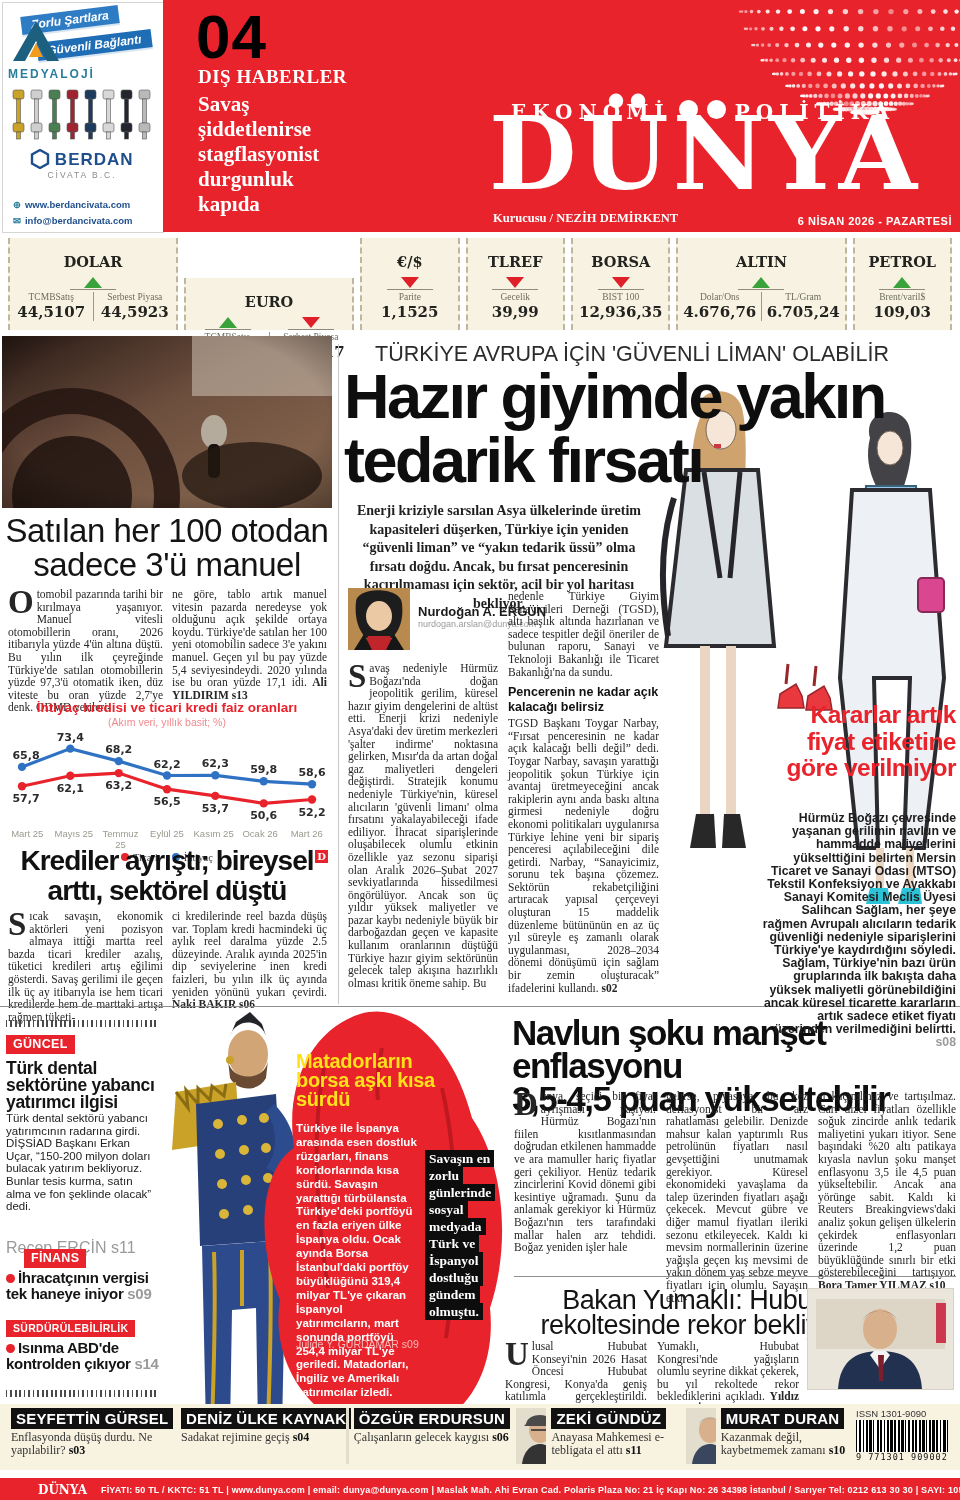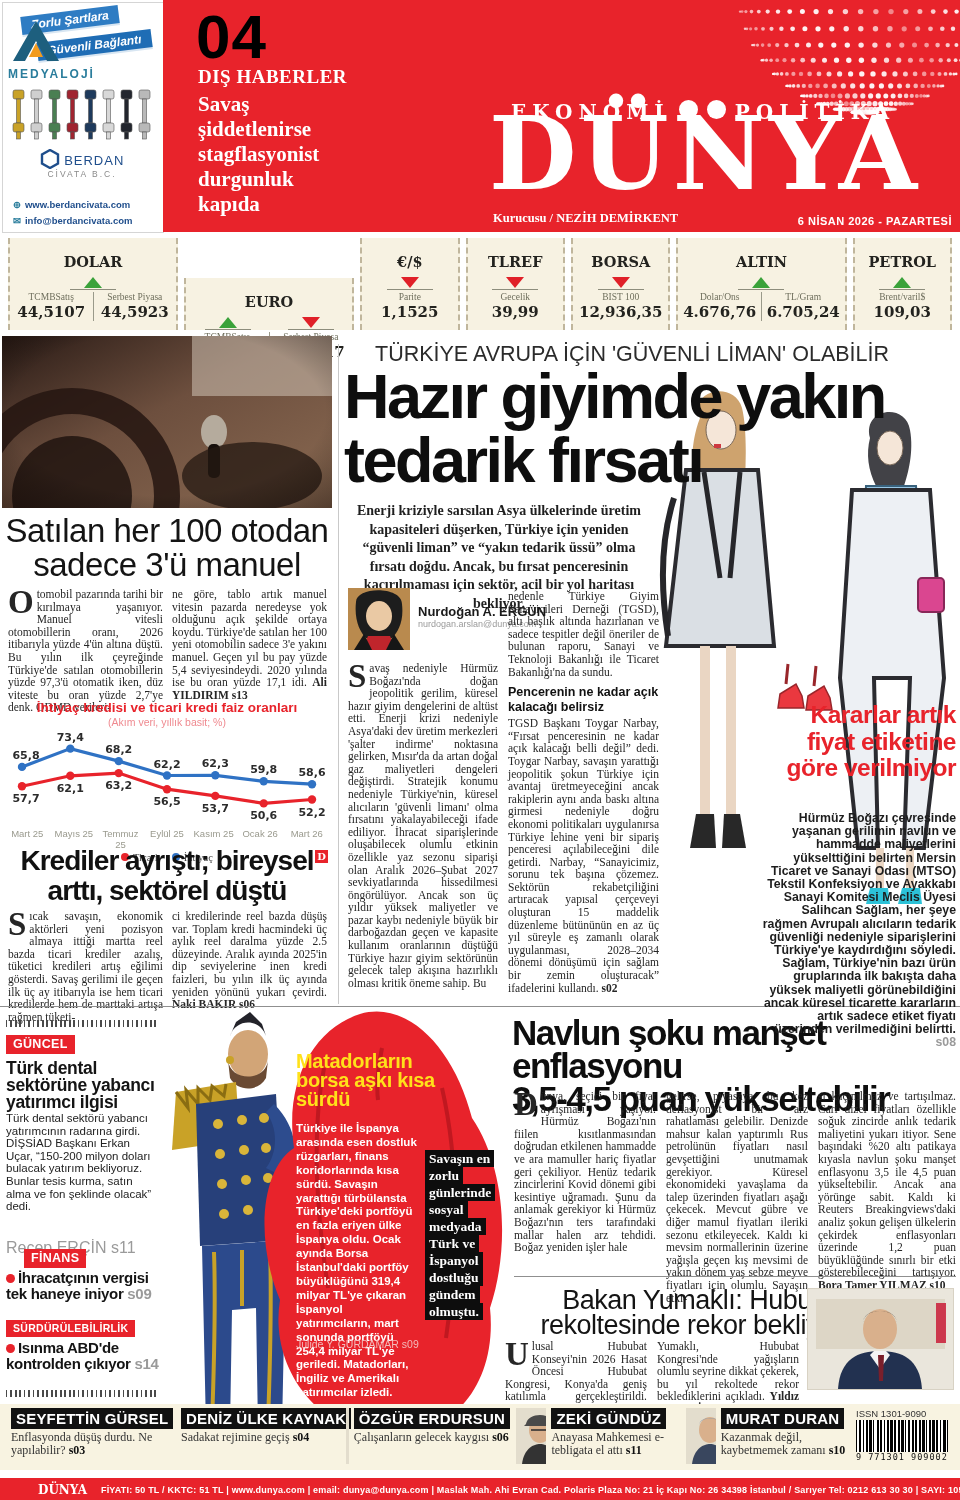--- a/index.html
+++ b/index.html
@@ -9,21 +9,21 @@
 
   
   #ad-box{left:2px;top:2px;width:160px;height:229px;background:#fff;border:1px solid #d5d5d5;overflow:hidden;}
   .ribbon{position:absolute;transform:rotate(-7deg);background:#2e7cc3;color:#fff;
           font-weight:bold;font-style:italic;font-size:12px;padding:2px 10px;white-space:nowrap;
           box-shadow:0 2px 0 #d8e6f2;}
   #medyaloji-text{position:absolute;left:5px;top:64px;color:#2a7d9c;font-weight:bold;
           font-size:12px;letter-spacing:2px;}
   #bolt-row{position:absolute;left:8px;top:86px;display:flex;gap:3px;}
   #berdan-block{position:absolute;left:0;top:146px;width:158px;text-align:center;}
-  #berdan-name{font-weight:normal;color:#1f4e8c;font-size:13px;letter-spacing:1px;}
+  #berdan-name{font-weight:bold;color:#1f4e8c;font-size:17px;letter-spacing:1px;}
   #berdan-sub{font-size:8.5px;color:#8a8a8a;letter-spacing:2px;}
   .ad-url{position:absolute;left:10px;font-size:9.5px;font-weight:bold;color:#1f4e8c;}
   .ad-url .ic{color:#2a7d9c;margin-right:4px;}
 
   #header-red{left:163px;top:0;width:797px;height:232px;background:#e8232b;overflow:hidden;}
   #promo-num{position:absolute;left:33px;top:1px;font-size:62px;font-weight:900;color:#000000;letter-spacing:1px;}
   #promo-sec{position:absolute;left:35px;top:66px;color:#fff;font-weight:bold;font-size:19px;
              font-family:"Liberation Serif",serif;letter-spacing:.5px;}
   #promo-txt{position:absolute;left:35px;top:92px;width:155px;color:#fff;font-weight:bold;
              font-size:21px;line-height:25px;font-family:"Liberation Serif",serif;}

